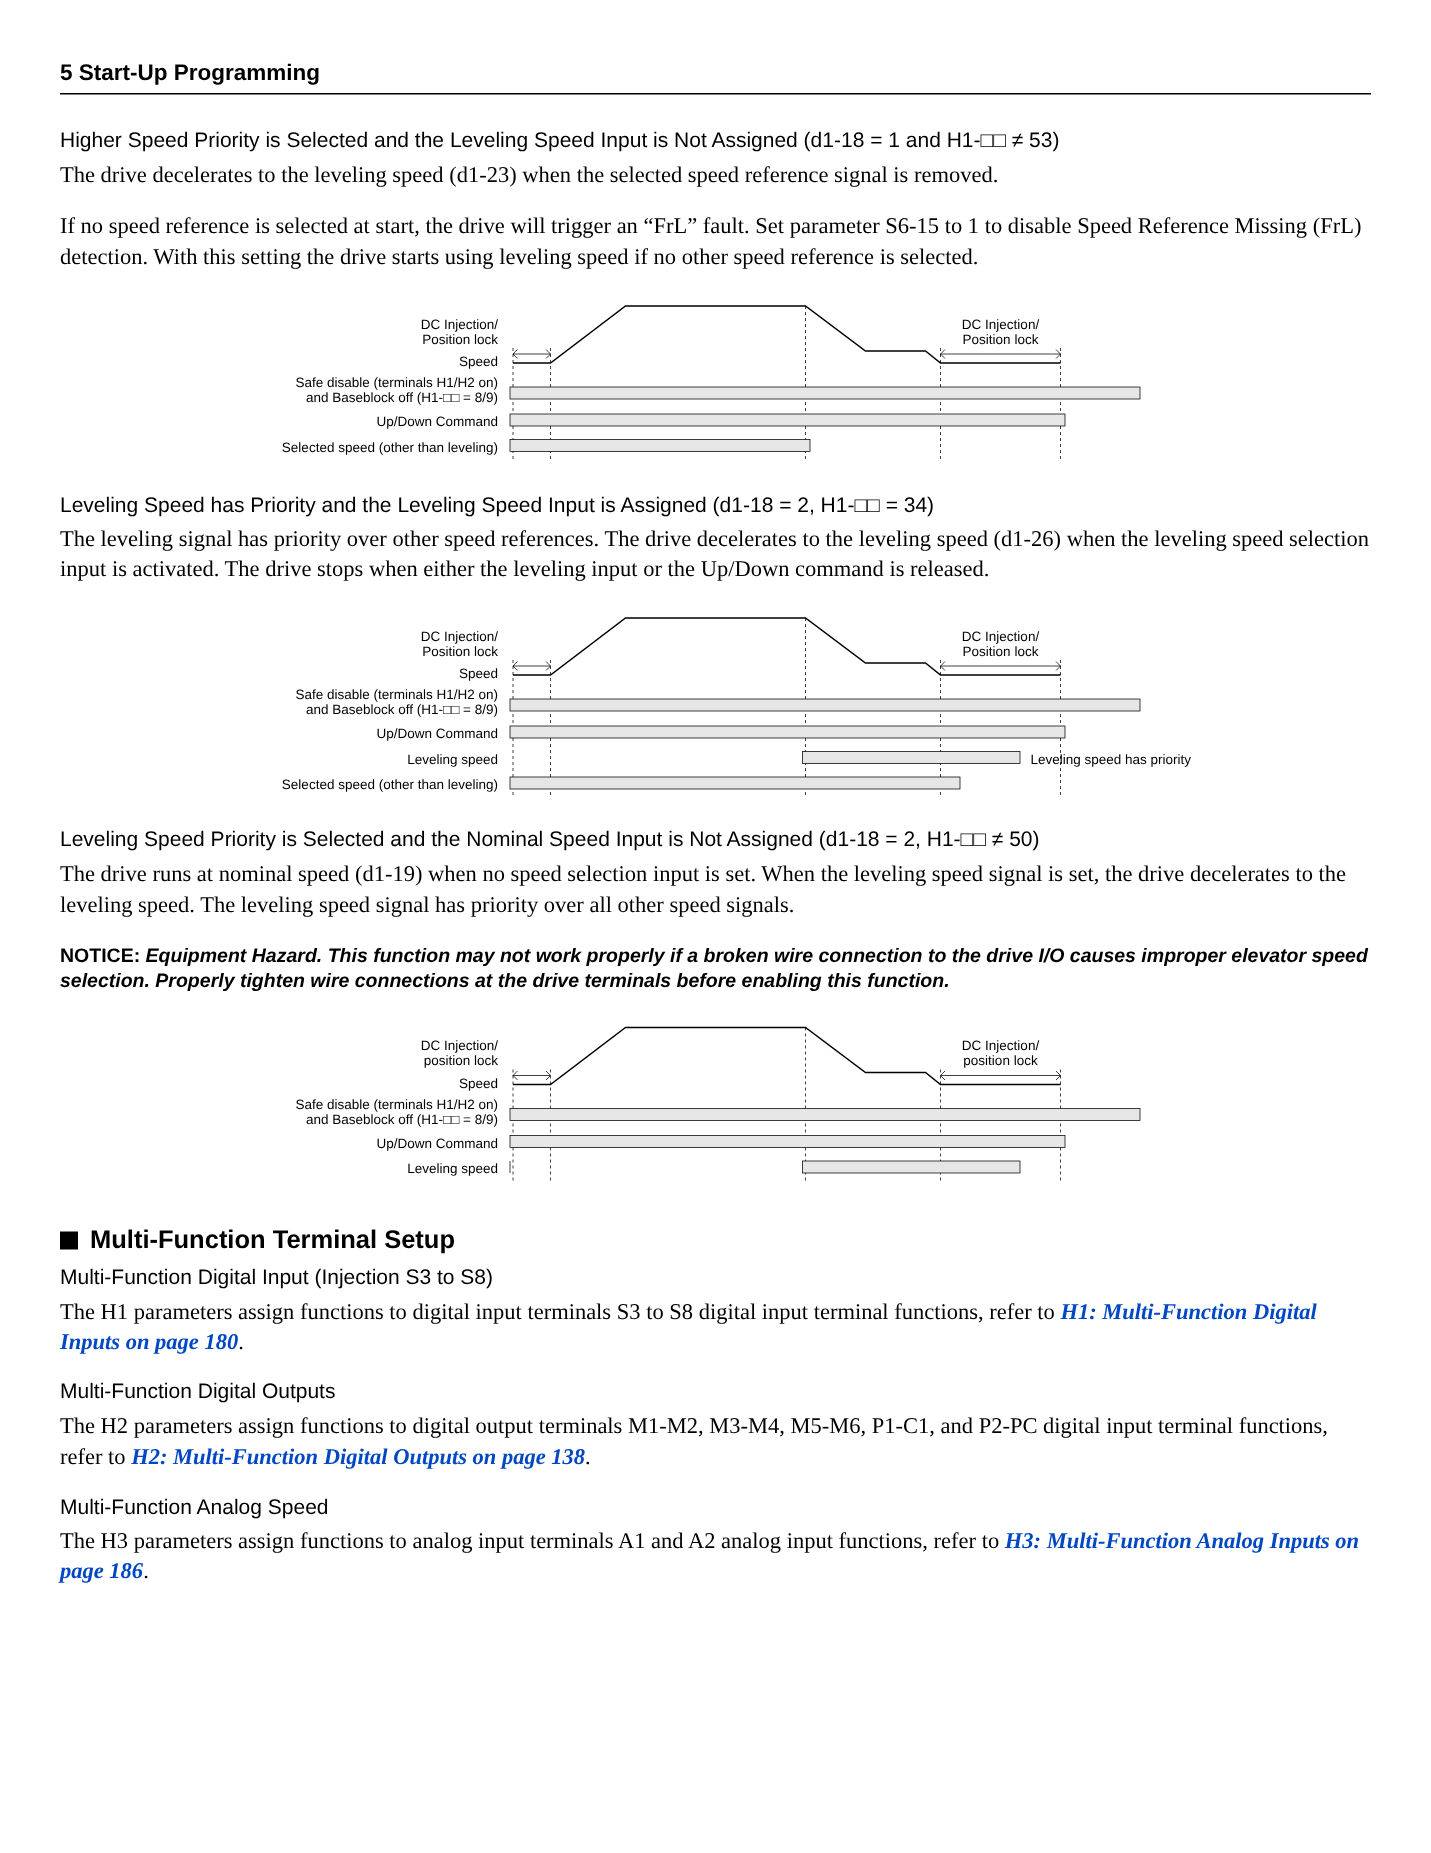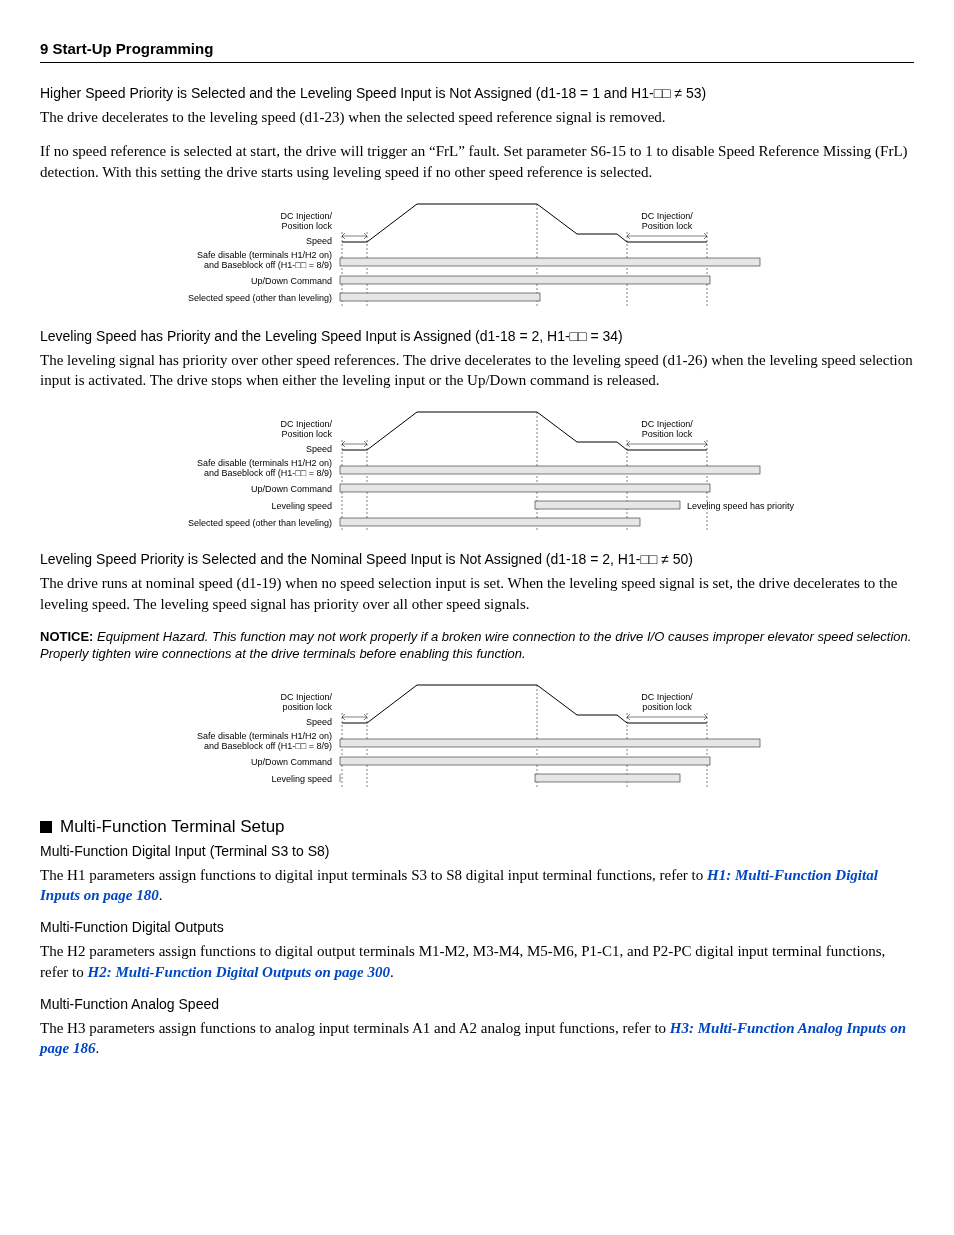--- a/index.html
+++ b/index.html
@@ -26,31 +26,32 @@
     font-family: Arial, Helvetica, sans-serif;
     font-weight: normal;
     font-size: 14px;
   }
   p {
     margin: 6px 0 14px 0;
     line-height: 1.35;
   }
   .italic {
     font-style: italic;
+    font-weight: bold;
   }
   .sans {
     font-family: Arial, Helvetica, sans-serif;
   }
   .diagram {
     margin: 6px auto 12px auto;
     display: block;
   }
   .section-head {
     font-family: Arial, Helvetica, sans-serif;
-    font-weight: normal;
+    font-weight: bold;
     font-size: 17px;
     margin-top: 20px;
     margin-bottom: 6px;
   }
   .black-sq {
     display: inline-block;
     width: 12px;
     height: 12px;
     background: #000;
     margin-right: 8px;
@@ -65,21 +66,21 @@
   svg text {
     font-family: Arial, Helvetica, sans-serif;
     font-size: 9px;
     fill: #000;
   }
 </style>
 </head>
 <body>
 
 <div class="header-line">
-  <span class="section-header">9  Start-Up Programming</span>
+  <span class="section-header">5  Start-Up Programming</span>
 </div>
 
 <div class="bold-sans">Higher Speed Priority is Selected and the Leveling Speed Input is Not Assigned (d1-18 = 1 and H1-□□ ≠ 53)</div>
 <p>The drive decelerates to the leveling speed (d1-23) when the selected speed reference signal is removed.</p>
 <p>If no speed reference is selected at start, the drive will trigger an “FrL” fault. Set parameter S6-15 to 1 to disable Speed Reference Missing (FrL) detection. With this setting the drive starts using leveling speed if no other speed reference is selected.</p>
 
 <svg class="diagram" width="640" height="120" viewBox="0 0 640 120">
 
   <text x="175" y="23" text-anchor="end"><tspan x="175">DC Injection/</tspan><tspan x="175" dy="10">Position lock</tspan></text>
   <text x="175" y="48" text-anchor="end">Speed</text>
@@ -182,26 +183,26 @@
   <rect x="183" y="80" width="370" height="8" fill="#e6e6e6" stroke="#000" stroke-width="0.5"></rect>
   <rect x="378" y="97" width="145" height="8" fill="#e6e6e6" stroke="#000" stroke-width="0.5"></rect>
 
   <line x1="183" y1="105" x2="183" y2="97" stroke="#000" stroke-width="0.5"></line>
 </svg>
 
 <div class="section-head">
   <span class="black-sq"></span><span>Multi-Function Terminal Setup</span>
 </div>
 
-<div class="bold-sans">Multi-Function Digital Input (Terminal S3 to S8)</div>
+<div class="bold-sans">Multi-Function Digital Input (Injection S3 to S8)</div>
 <p>
   <span>The H1 parameters assign functions to digital input terminals S3 to S8 digital input terminal functions, refer to </span><a href="#" class="link">H1: Multi-Function Digital Inputs on page 180</a><span>.</span>
 </p>
 
 <div class="bold-sans">Multi-Function Digital Outputs</div>
 <p>
-  <span>The H2 parameters assign functions to digital output terminals M1-M2, M3-M4, M5-M6, P1-C1, and P2-PC digital input terminal functions, refer to </span><a href="#" class="link">H2: Multi-Function Digital Outputs on page 300</a><span>.</span>
+  <span>The H2 parameters assign functions to digital output terminals M1-M2, M3-M4, M5-M6, P1-C1, and P2-PC digital input terminal functions, refer to </span><a href="#" class="link">H2: Multi-Function Digital Outputs on page 138</a><span>.</span>
 </p>
 
 <div class="bold-sans">Multi-Function Analog Speed</div>
 <p>
   <span>The H3 parameters assign functions to analog input terminals A1 and A2 analog input functions, refer to </span><a href="#" class="link">H3: Multi-Function Analog Inputs on page 186</a><span>.</span>
 </p>
 
 </body></html>

